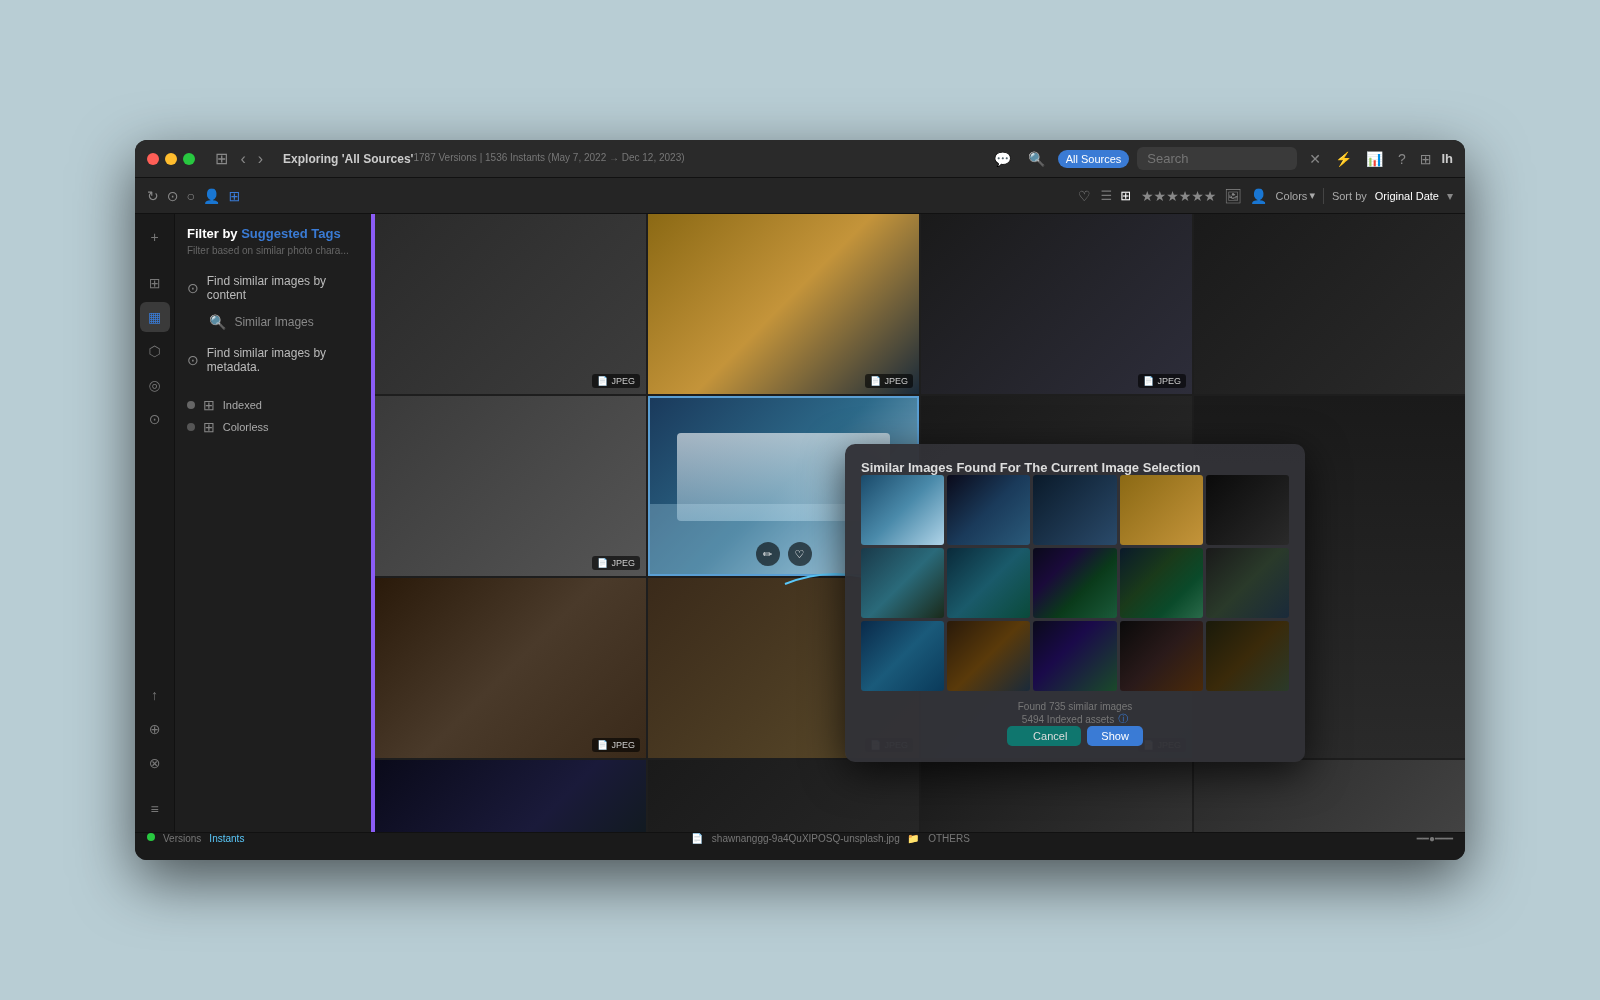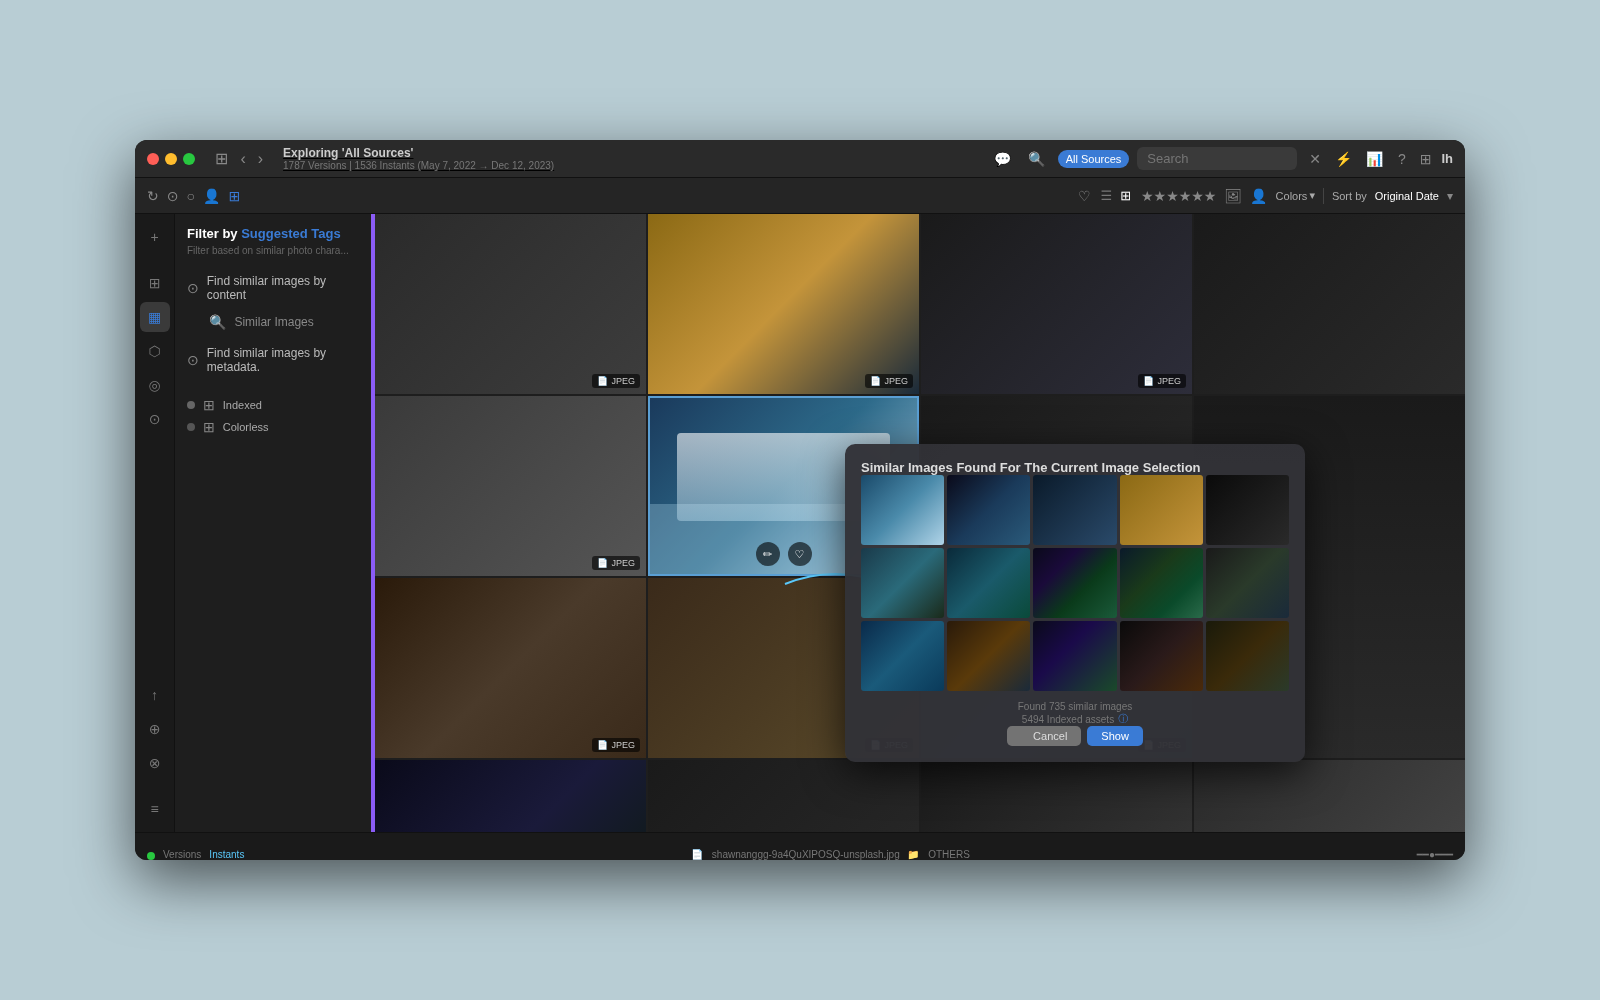--- a/index.html
+++ b/index.html
@@ -61,23 +61,22 @@
       border: none;
       color: #888;
       font-size: 16px;
       cursor: pointer;
       padding: 2px 4px;
       border-radius: 4px;
     }
 
     .title-info {
       display: flex;
-      flex-direction: column;
+      flex-direction: row;
       margin-left: 8px;
-      text-decoration: underline;
     }
     .title-main {
       color: #ccc;
       font-size: 12px;
       font-weight: 600;
     }
     .title-sub {
       color: #777;
       font-size: 10px;
     }
@@ -313,21 +312,21 @@
       align-items: center;
       justify-content: center;
     }
 
     
     .status-bar {
       height: 28px;
       background: #1a1a1a;
       border-top: 1px solid #111;
       display: flex;
-      align-items: flex-end;
+      align-items: flex-start;
       padding: 0 12px;
       gap: 8px;
       flex-shrink: 0;
     }
     .status-text {
       color: #777;
       font-size: 10px;
     }
     .status-dot {
       width: 8px;
@@ -436,21 +435,21 @@
     }
     .modal-btn {
       padding: 4px 14px;
       border-radius: 5px;
       font-size: 11px;
       font-weight: 500;
       cursor: pointer;
       border: none;
     }
     .modal-btn-cancel {
-      background: #737373;
+      background: #0f766e;
       color: #ddd;
       padding-left: 26px;
     }
     .modal-btn-show {
       background: #3a7bd5;
       color: white;
     }
 
     
     .arrow-svg {

